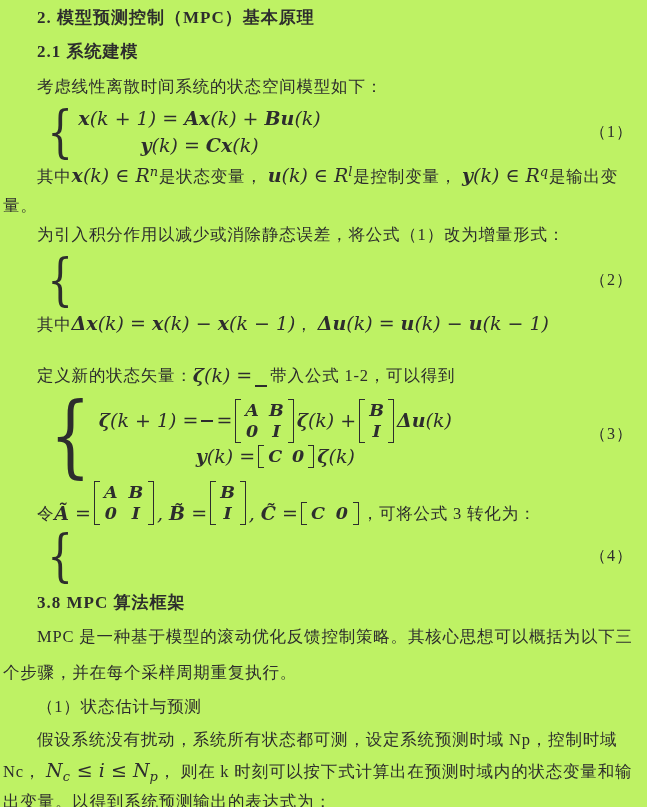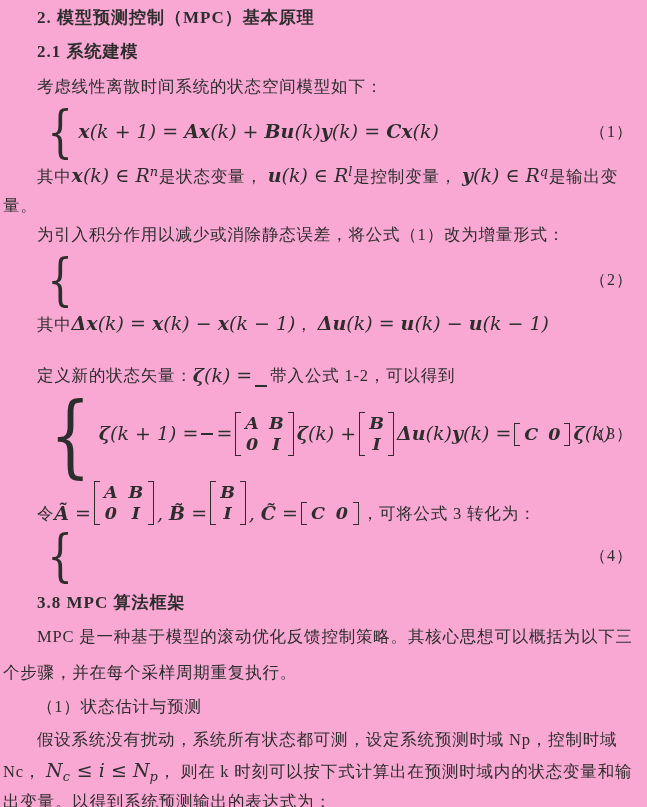--- a/index.html
+++ b/index.html
@@ -1,20 +1,20 @@
 <!DOCTYPE html>
 <html><head>
 <meta charset="utf-8">
 <style>
   html,body{margin:0;padding:0;background:#ffffff;}
   .page{
     position:relative;
     width:647px;height:807px;
     box-sizing:border-box;
-    background:#f9a8d4;
+    background:#bef264;
     color:#2d2d2d;
     overflow:hidden;
     padding:4px 4px 0 3px;
     font-family:"Liberation Serif",serif;
   }
   .h1{
     font-size:17px;font-weight:700;letter-spacing:1px;
     margin:2px 0 10px 34px;line-height:24px;
   }
   .h2{
@@ -35,21 +35,21 @@
   .seg-i{font-family:"DejaVu Serif",serif;font-style:italic;font-weight:400;font-size:19px;letter-spacing:0;}
   .seg-bi{font-family:"DejaVu Serif",serif;font-style:italic;font-weight:700;font-size:19px;letter-spacing:0;}
   .seg-sup{font-family:"DejaVu Serif",serif;font-style:italic;font-size:13px;vertical-align:super;line-height:0;}
   .seg-sub{font-family:"DejaVu Serif",serif;font-style:italic;font-size:13px;vertical-align:sub;line-height:0;}
 
   
   .equation{
     position:relative;display:flex;align-items:center;
     margin:4px 0 2px 40px;
   }
-  .eqlines{display:flex;flex-direction:row;align-items:center;row-gap:9px;}
+  .eqlines{display:flex;flex-direction:column;align-items:center;row-gap:1px;}
   .eqline{line-height:25px;white-space:nowrap;}
   .eqrow{display:flex;align-items:center;line-height:24px;}
   .brace{
     font-family:"DejaVu Serif",serif;font-weight:400;line-height:1;
     transform:scale(.75,1.05);transform-origin:center;
     margin-right:1px;color:#2d2d2d;
   }
   .brace-2{font-size:54px;}
   .brace-3{font-size:86px;}
   .eqnum{

